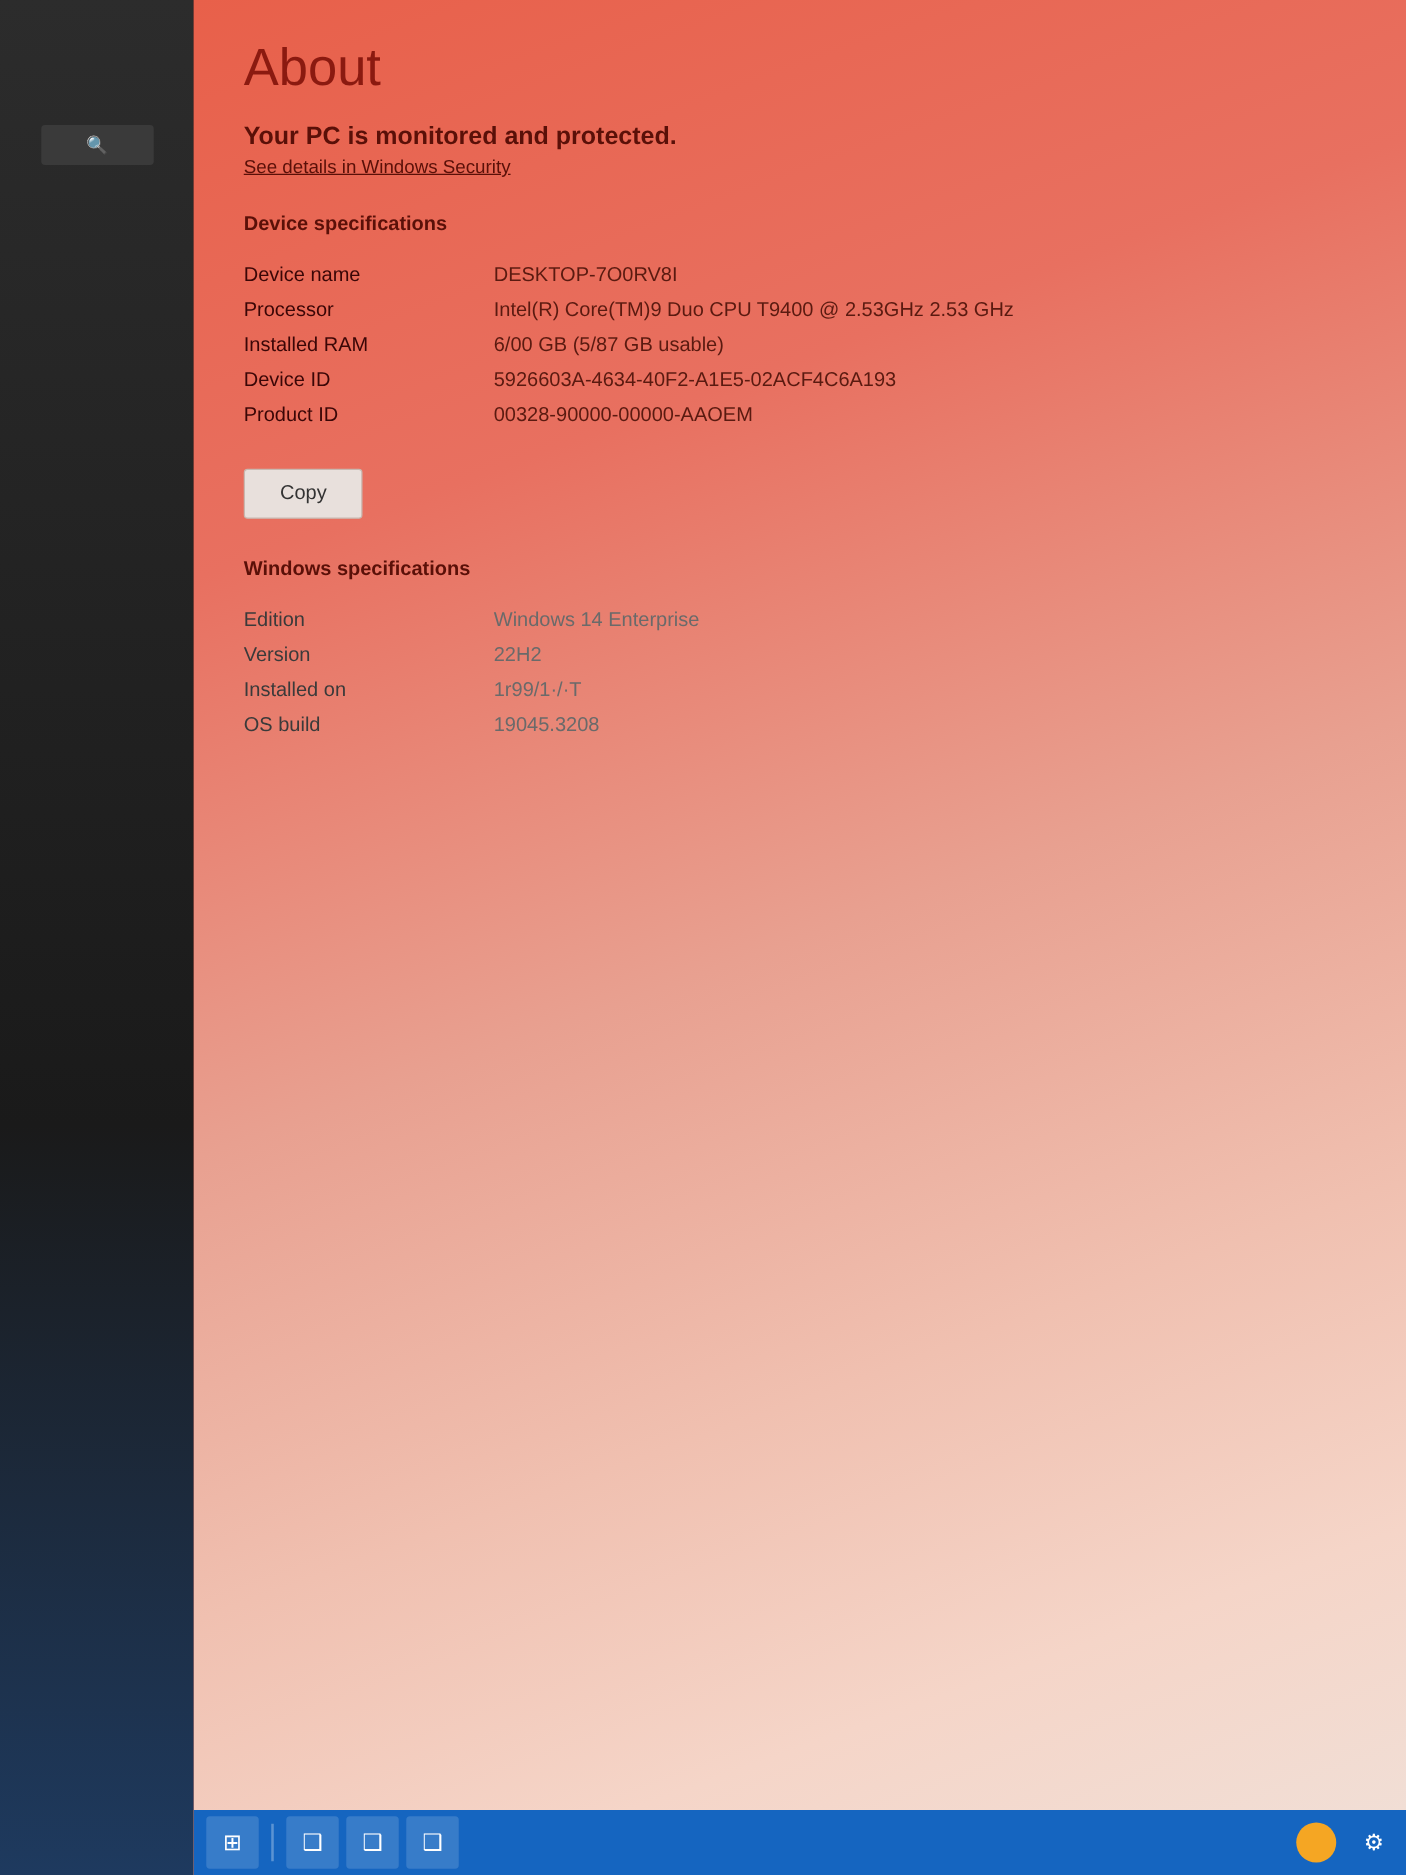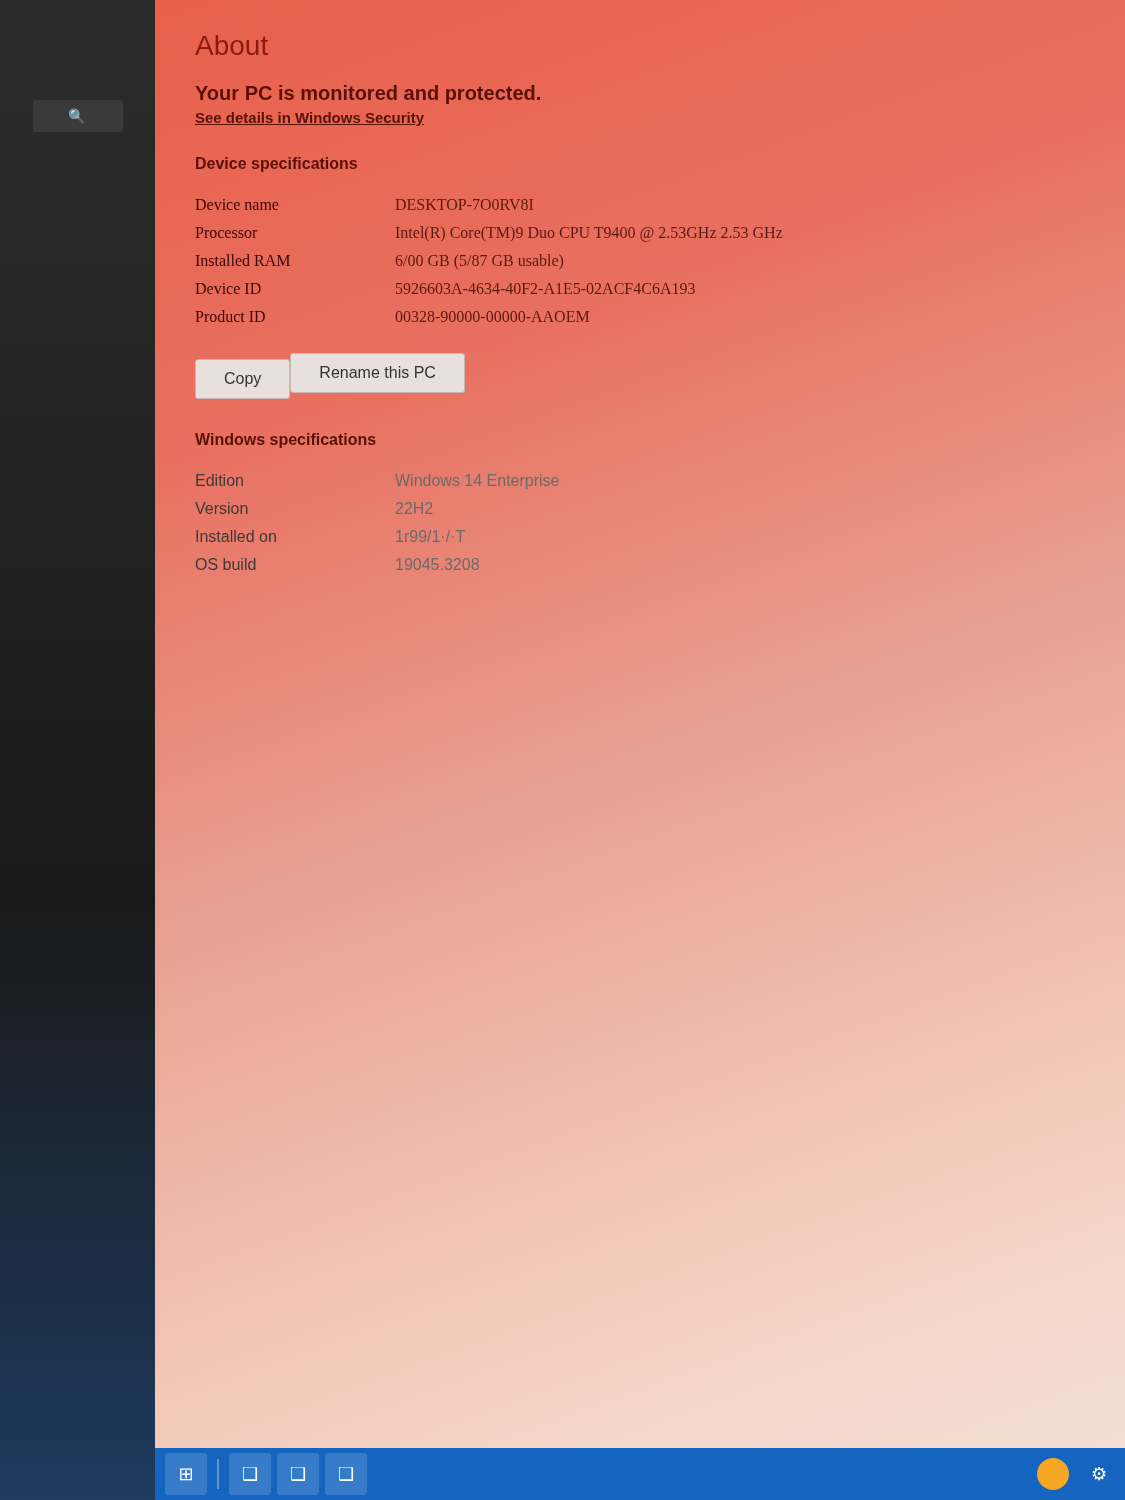--- a/index.html
+++ b/index.html
@@ -43,21 +43,21 @@
     .main-content {
       flex: 1;
       height: 100%;
       background: linear-gradient(160deg, #e8604a 0%, #e87060 25%, #e8a090 50%, #f0c0b0 70%, #f5d5c8 85%, #f0e0d8 100%);
       padding: 30px 40px 0 40px;
       overflow: hidden;
       position: relative;
     }
 
     .page-title {
-      font-size: 28px;
+      font-size: 42px;
       font-weight: 300;
       color: #8b1a10;
       margin-bottom: 20px;
     }
 
     .security-banner {
       margin-bottom: 8px;
     }
 
     .security-text {
@@ -65,36 +65,34 @@
       font-weight: 600;
       color: #5a1008;
       margin-bottom: 4px;
     }
 
     .security-link {
       font-size: 15px;
       color: #5a1008;
       text-decoration: underline;
       cursor: pointer;
-      font-weight: bold;
     }
 
     .section-title {
       font-size: 16px;
       font-weight: 600;
       color: #5a1008;
       margin-top: 28px;
       margin-bottom: 18px;
     }
 
     .spec-table {
       width: 100%;
       border-collapse: collapse;
       margin-bottom: 10px;
-      font-family: Liberation Serif, serif;
     }
 
     .spec-table tr td {
       padding: 5px 0;
       vertical-align: top;
       font-size: 16px;
       color: #4a0808;
     }
 
     .spec-table tr td:first-child {
@@ -255,21 +253,20 @@
     </tr>
         <tr>
       <td>Product ID</td>
       <td>00328-90000-00000-AAOEM</td>
     </tr>
       </tbody>
   </table>
 
   <div class="buttons-section">
     <button class="btn btn-copy">Copy</button>
-    <button class="btn btn-rename">Rename this PC</button>
   </div>
 
   <div class="windows-spec-section">
     <div class="section-title">Windows specifications</div>
     <table class="win-spec-table">
       <tbody id="win-specs-body">
           <tr>
       <td>Edition</td>
       <td>Windows 14 Enterprise</td>
     </tr>

